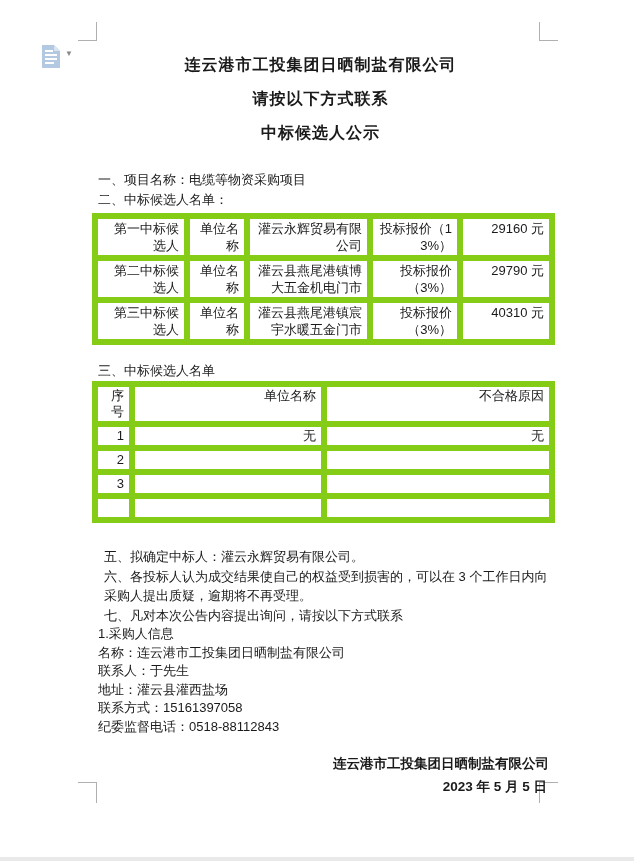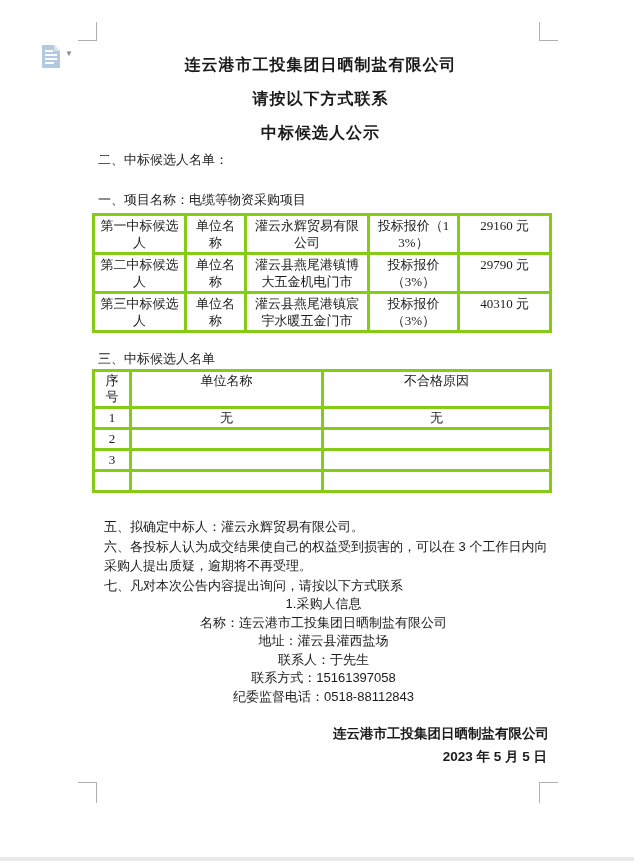--- a/index.html
+++ b/index.html
@@ -21,27 +21,27 @@
   
   .content{position:absolute;left:92px;top:0;width:457px;}
   .titles{padding-top:48px;text-align:center;}
   .titles div{font-size:16px;font-weight:bold;line-height:34px;letter-spacing:1px;}
   .para{font-size:13px;line-height:20px;margin:0 0 0 6px;}
   .p1{margin-top:20px;}
   .p3{margin-top:16px;}
   .p5{margin-top:24px;}
   .block67{font-size:13px;line-height:19.5px;margin-left:12px;}
   table{border-collapse:collapse;table-layout:fixed;width:457px;font-size:13px;}
-  td,th{border:3px solid #84cc16;padding:1px 5px;vertical-align:top;text-align:center;
-        line-height:17px;font-weight:normal;word-break:break-all;font-family:Liberation Serif, serif;}
+  td,th{border:6px solid #84cc16;padding:1px 5px;vertical-align:top;text-align:right;
+        line-height:17px;font-weight:normal;word-break:break-all;}
   .tbl1{margin-top:3px;}
   .tbl1 td{height:34px;}
   .tbl2{margin-top:0;}
   .tbl2 td,.tbl2 th{height:16px;line-height:16px;}
-  .contact{font-size:13px;line-height:18.5px;margin-left:6px;text-align:center;}
+  .contact{font-size:13px;line-height:18.5px;margin-left:6px;}
   .footer{margin-top:16px;text-align:right;font-weight:bold;font-size:13.5px;line-height:23px;}
   .footer .date{padding-right:2px;}
   .scroll-strip{position:absolute;left:0;bottom:0;width:634px;height:4px;background:#e9e9e9;}
 </style>
 </head>
 <body>
 
 <div class="paste-btn">
   <span class="paste-doc">
     <svg width="21" height="25" viewBox="0 0 21 25">
@@ -62,22 +62,22 @@
 <div class="mark mark-br"></div>
 
 <div class="content">
 
   <div class="titles">
     <div>连云港市工投集团日晒制盐有限公司</div>
     <div>请按以下方式联系</div>
     <div>中标候选人公示</div>
   </div>
 
+  <p class="para p1">一、项目名称：电缆等物资采购项目</p>
   <p class="para">二、中标候选人名单：</p>
-  <p class="para p1">一、项目名称：电缆等物资采购项目</p>
 
   <table class="tbl1">
     <colgroup>
       <col style="width:92px">
         <col style="width:60px">
         <col style="width:123px">
       <col style="width:90px">
         <col style="width:92px">
     </colgroup>
     <tbody>
@@ -142,22 +142,22 @@
     </tbody>
   </table>
 
   <div class="block67 p5">五、拟确定中标人：灌云永辉贸易有限公司。</div>
   <div class="block67">六、各投标人认为成交结果使自己的权益受到损害的，可以在 3 个工作日内向采购人提出质疑，逾期将不再受理。</div>
   <div class="block67">七、凡对本次公告内容提出询问，请按以下方式联系</div>
 
   <div class="contact">
     <div>1.采购人信息</div>
     <div>名称：连云港市工投集团日晒制盐有限公司</div>
+    <div>联系人：于先生</div>
     <div>地址：灌云县灌西盐场</div>
-    <div>联系人：于先生</div>
     <div>联系方式：15161397058</div>
     <div>纪委监督电话：0518-88112843</div>
   </div>
 
   <div class="footer">
     <div>连云港市工投集团日晒制盐有限公司</div>
     <div class="date">2023 年 5 月 5 日</div>
   </div>
 
 </div>

